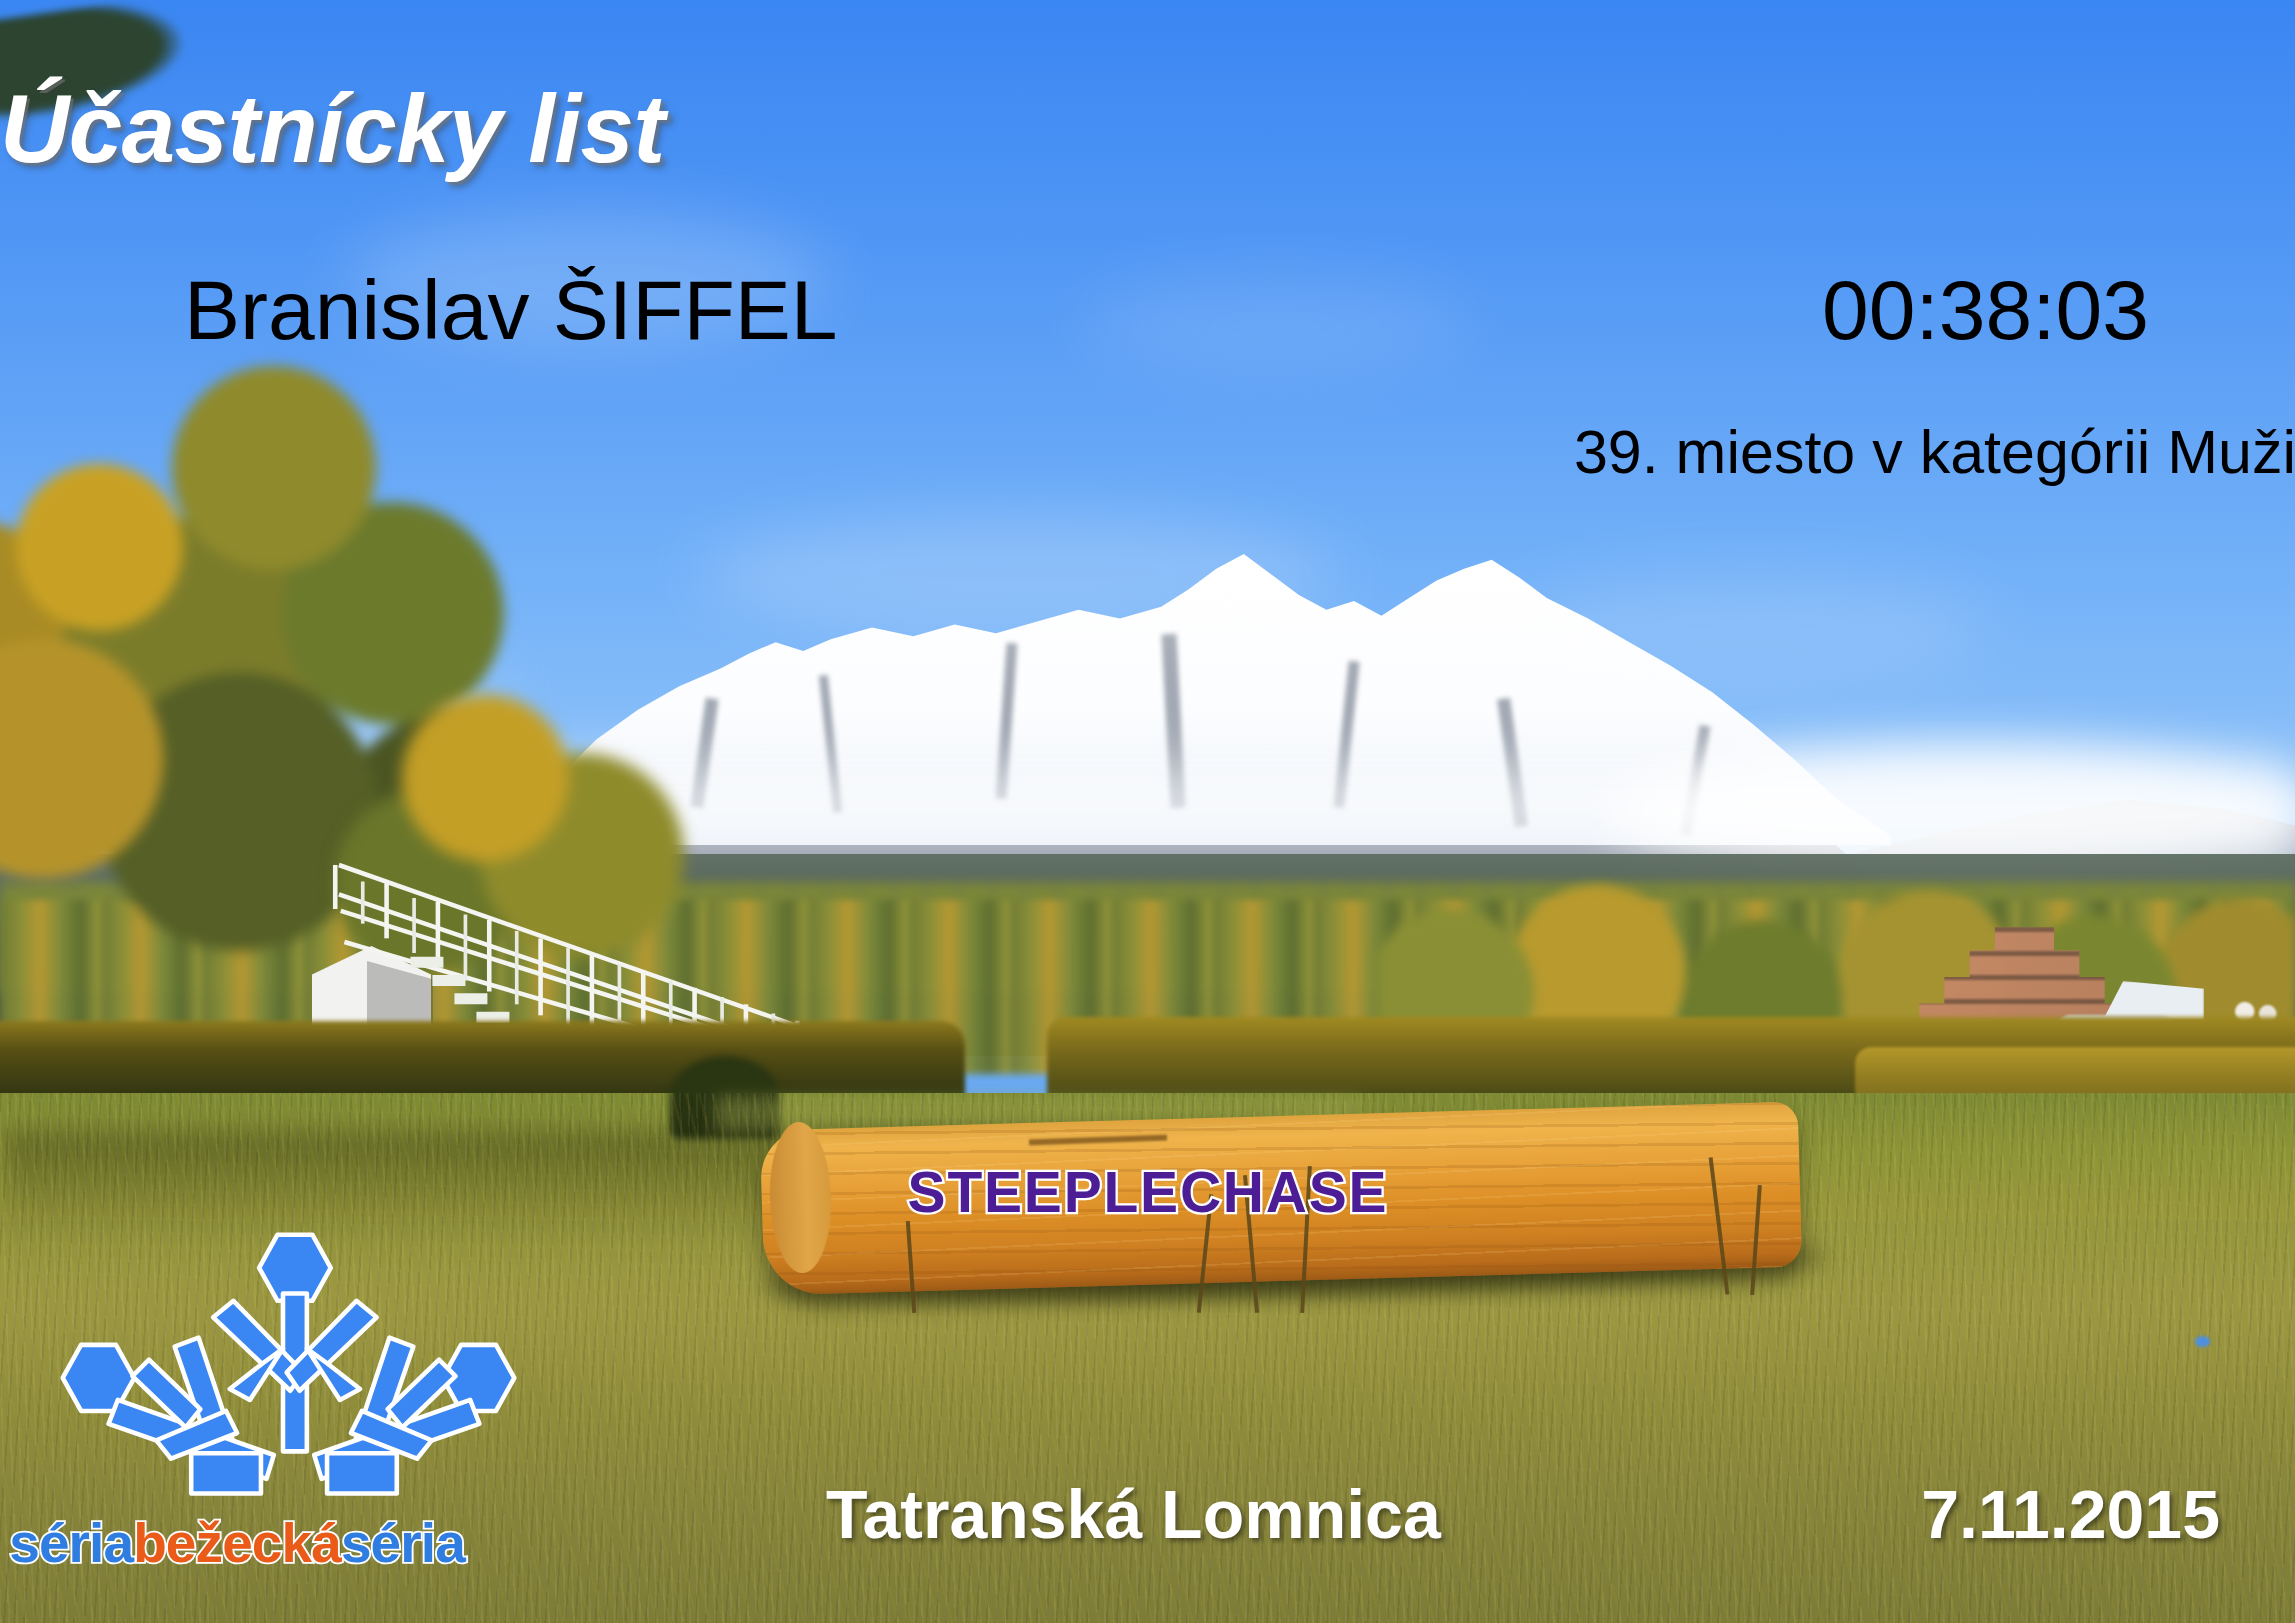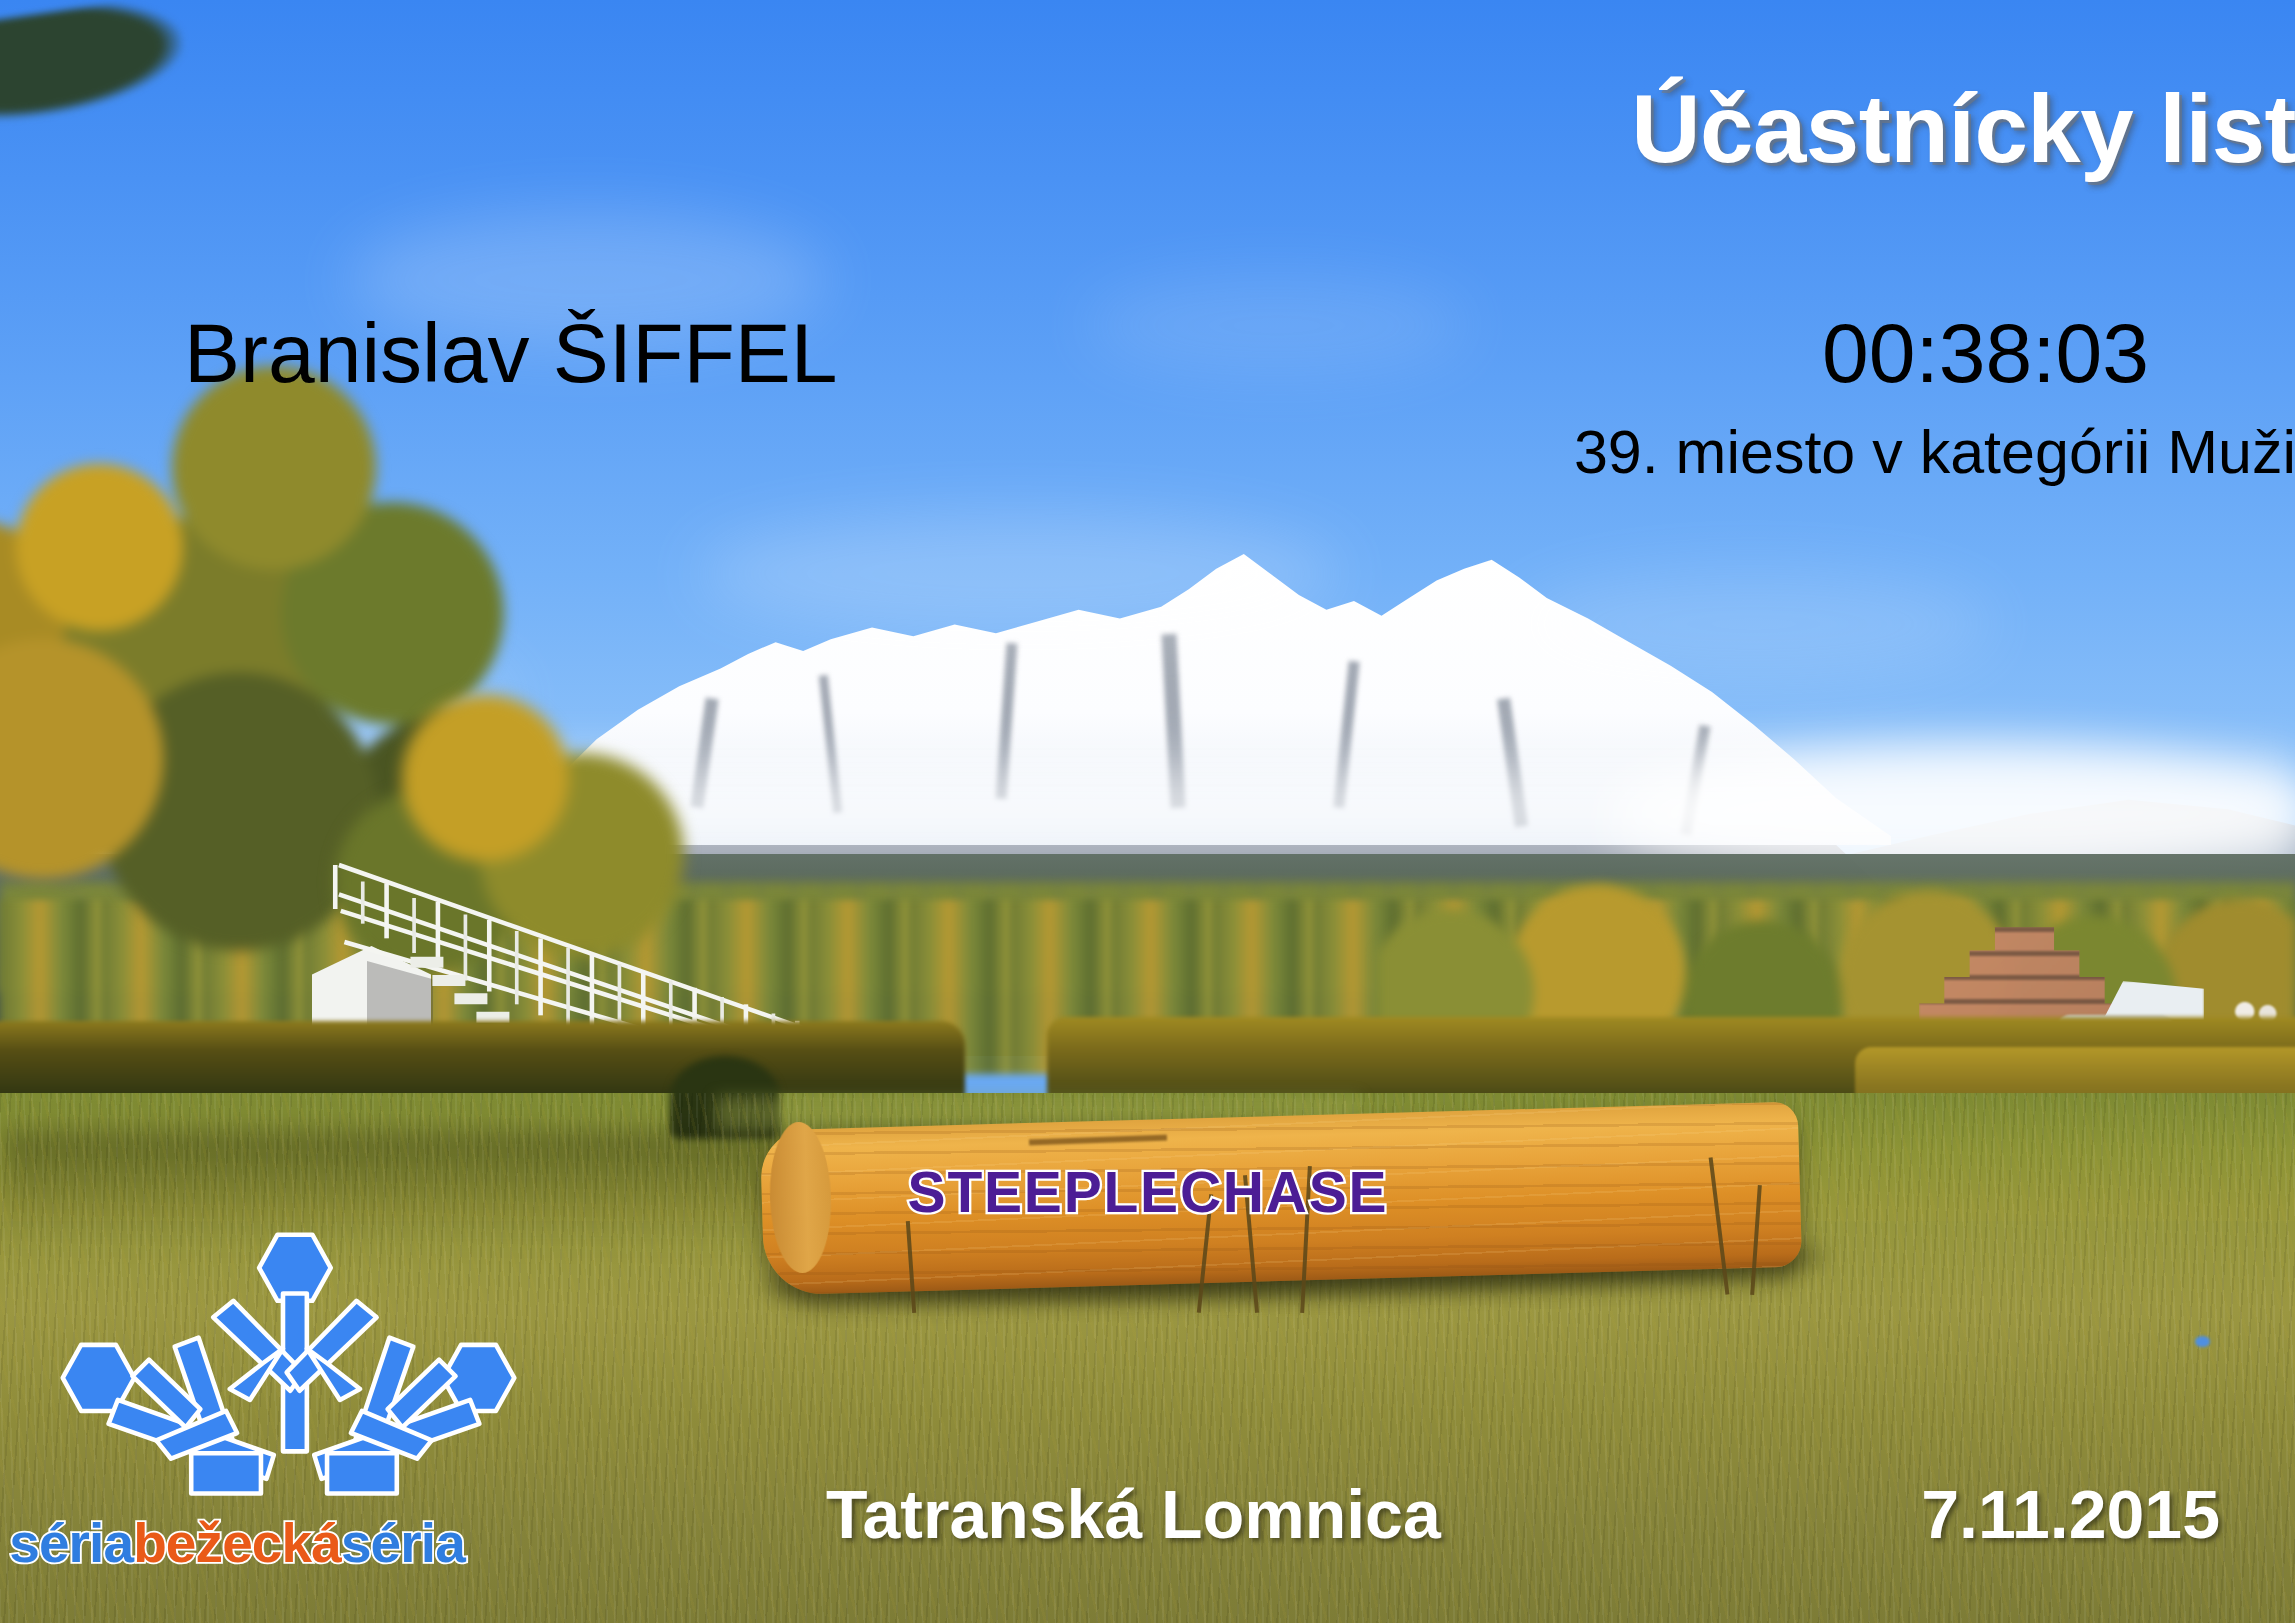--- a/index.html
+++ b/index.html
@@ -335,46 +335,47 @@
   
   .speck {
     left: 2195px; top: 1336px; width: 14.7px; height: 11px;
     background: #4f8fe0; border-radius: 50%; filter: blur(1.4px);
   }
 
   
   .title {
     position: absolute;
     left: 0; right: 0; top: 81px;
-    text-align: right;
+    text-align: left;
     font-size: 96px;
     font-weight: bold;
     color: #ffffff;
     letter-spacing: -0.5px;
     text-shadow:
       2.8px 2.8px 0 rgba(120,120,120,.55),
       4.6px 4.6px 6.4px rgba(60,60,60,.45);
     line-height: 1;
     white-space: nowrap;
+    font-style: italic;
   }
 
   .runner-row {
     position: absolute;
     left: 184px;
     right: 147px;
     top: 268px;
     display: flex;
     justify-content: space-between;
     align-items: baseline;
     color: #000;
     font-size: 84px;
     line-height: 1;
     font-weight: normal;
   }
-  .runner-name { white-space: nowrap; margin-top: 43px; }
+  .runner-name { white-space: nowrap; }
   .runner-time { white-space: nowrap; }
 
   .placement {
     position: absolute;
     left: 0; right: 0; top: 422px;
     text-align: right;
     color: #000;
     font-size: 61px;
     line-height: 1;
     white-space: nowrap;

